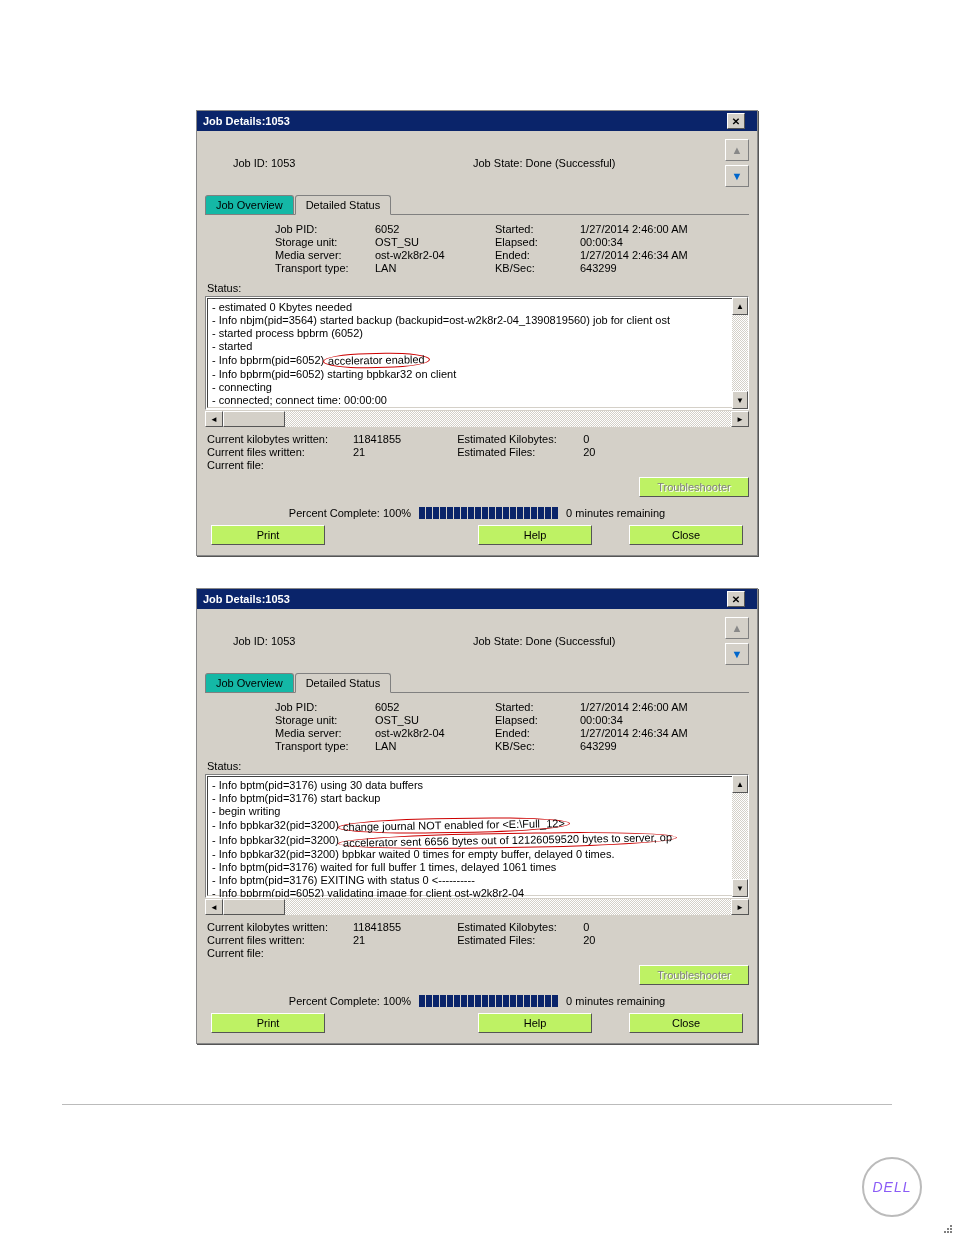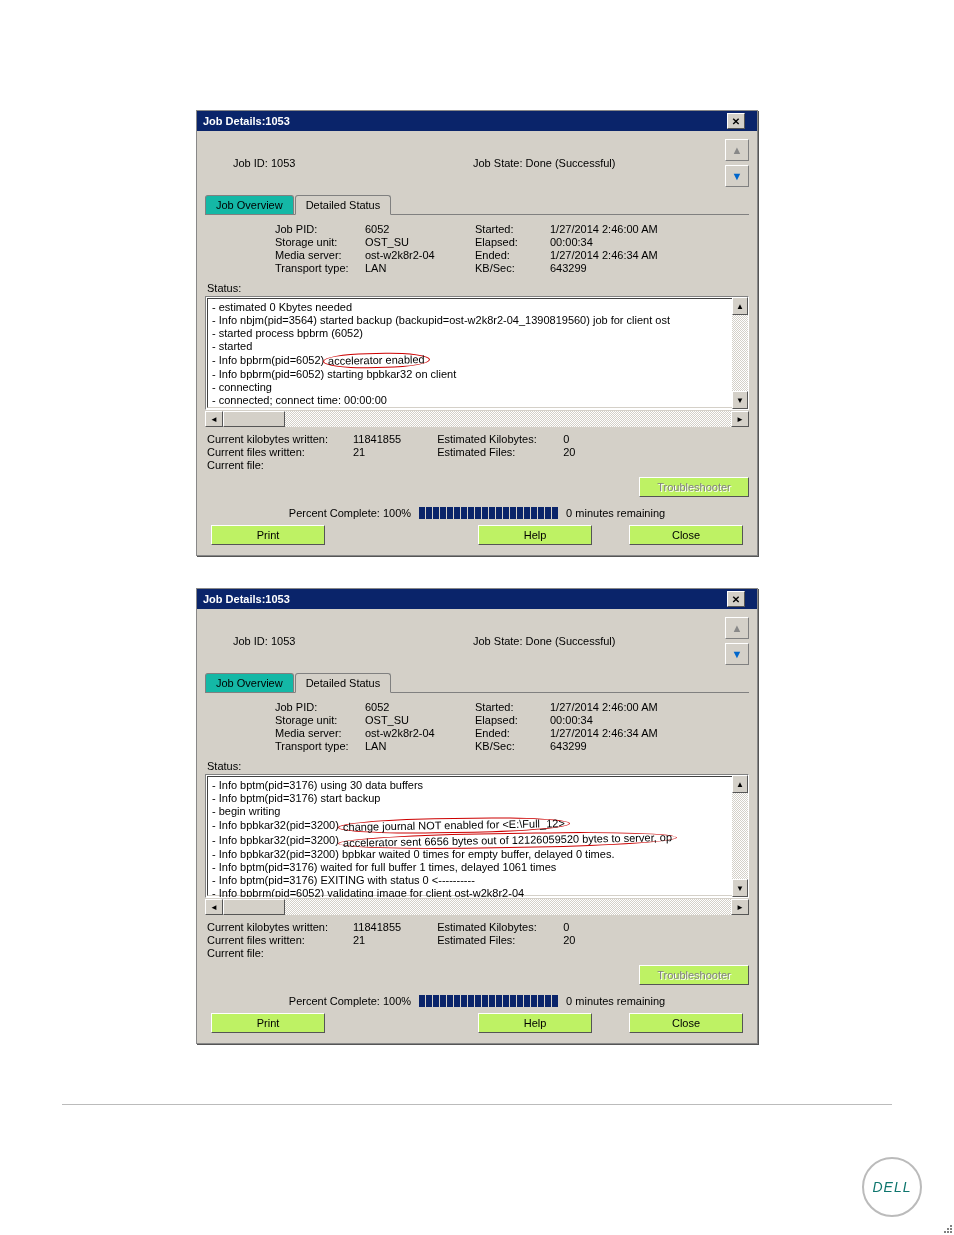--- a/index.html
+++ b/index.html
@@ -9,51 +9,51 @@
 .closebtn{width:16px;height:14px;background:#d4d0c8;border:1px solid #fff;border-right-color:#555;border-bottom-color:#555;display:inline-flex;align-items:center;justify-content:center;color:#000;font-weight:bold;font-size:10px}
 .body{padding:8px 8px 6px}
 .toprow{display:flex;align-items:center;margin-bottom:8px}
 .jobid{flex:0 0 180px;padding-left:28px}
 .jobstate{flex:1;text-align:left;padding-left:60px}
 .navbtn{width:22px;height:20px;background:#d4d0c8;border:1px solid #fff;border-right-color:#808080;border-bottom-color:#808080;display:inline-flex;align-items:center;justify-content:center;margin-left:4px}
 .navcol{display:flex;flex-direction:column;gap:4px;margin-left:auto}
 .tabs{display:flex;align-items:flex-end;border-bottom:1px solid #808080;margin-bottom:4px}
 .tab{padding:3px 10px;border:1px solid #808080;border-bottom:none;border-top-left-radius:3px;border-top-right-radius:3px;background:#14b8a6;position:relative;margin-right:1px}
 .tab.active{background:#d4d0c8;border-bottom:1px solid #d4d0c8;margin-bottom:-1px;z-index:2}
-.infogrid{display:flex;padding:4px 4px 2px 70px}
+.infogrid{display:flex;gap:10px;padding:4px 4px 2px 70px}
 .col{display:flex;flex-direction:column;gap:1px}
 .lbl{white-space:nowrap}
 .c1{width:90px}.c2{width:110px}.c3{width:75px}.c4{width:150px}
 .statuslabel{margin:6px 0 2px 2px}
 .statbox{background:#fff;border:1px solid #808080;border-right-color:#fff;border-bottom-color:#fff;height:112px;position:relative;overflow:hidden}
 .statinner{position:absolute;inset:1px;border:1px solid #404040;border-right-color:#d4d0c8;border-bottom-color:#d4d0c8}
 .loglines{padding:2px 4px;white-space:pre;font-size:11px;line-height:13px}
 .mark{border:1.5px solid #c00;border-radius:50%/60%;display:inline-block;padding:0 4px;margin-left:-4px;transform:rotate(-1deg)}
 .vscroll{position:absolute;right:0;top:0;bottom:0;width:16px;background:repeating-conic-gradient(#d4d0c8 0 25%,#fff 0 50%) 0 0/2px 2px;display:flex;flex-direction:column;justify-content:space-between}
 .sbtn{height:16px;background:#d4d0c8;border:1px solid #fff;border-right-color:#555;border-bottom-color:#555;display:flex;align-items:center;justify-content:center;font-size:8px;color:#000}
 .hscroll{height:16px;background:repeating-conic-gradient(#d4d0c8 0 25%,#fff 0 50%) 0 0/2px 2px;display:flex;margin-top:1px}
 .hsbtn{width:16px;background:#d4d0c8;border:1px solid #fff;border-right-color:#555;border-bottom-color:#555;display:flex;align-items:center;justify-content:center;font-size:8px}
 .htrack{flex:0 0 60px;background:#d4d0c8;border:1px solid #fff;border-right-color:#555;border-bottom-color:#555;margin-left:0}
-.metrics{display:flex;margin-top:6px;gap:36px;padding-left:2px}
+.metrics{display:flex;margin-top:6px;gap:56px;padding-left:2px}
 .mcol{display:flex;flex-direction:column;gap:1px}
 .mrow{display:flex;gap:6px}
 .mrow .k{width:140px}
 .btnrow{display:flex;justify-content:flex-end;margin-top:6px}
 .btn{min-width:88px;padding:3px 10px;background:#bef264;border:1px solid #fff;border-right-color:#555;border-bottom-color:#555;text-align:center}
 .btn.disabled{color:#808080;text-shadow:1px 1px 0 #fff}
 .pct{display:flex;justify-content:center;gap:8px;margin:10px 0 6px}
 .bar{display:inline-flex;gap:1px}
 .seg{width:6px;height:12px;background:#0a246a}
 .bottombtns{display:flex;gap:37px;padding:0 6px 4px}
 .bottombtns .btn{min-width:92px}
 .spacer{flex:1}
 .corner{position:absolute;right:2px;bottom:2px;width:14px;height:14px}
 .corner span{position:absolute;bottom:0;right:0;width:2px;height:2px;background:#808080;box-shadow:-3px 0 #808080,-6px 0 #808080,0 -3px #808080,-3px -3px #808080,0 -6px #808080}
 .hr{width:830px;margin:60px auto 0;border:none;border-top:1px solid #bbb}
-.logo{position:absolute;bottom:18px;right:32px;width:56px;height:56px;border:2px solid #bbb;border-radius:50%;display:flex;align-items:center;justify-content:center;color:#0f766e;font-family:Arial;font-size:14px;letter-spacing:1px;font-style:italic}
+.logo{position:absolute;bottom:18px;right:32px;width:56px;height:56px;border:2px solid #bbb;border-radius:50%;display:flex;align-items:center;justify-content:center;color:#8b5cf6;font-family:Arial;font-size:14px;letter-spacing:1px;font-style:italic}
 </style>
 </head>
 <body>
 
 <div class="page">
 
 <div class="window">
  <div class="titlebar">
   <span>Job Details:1053</span>
   <span class="closebtn">✕</span>

